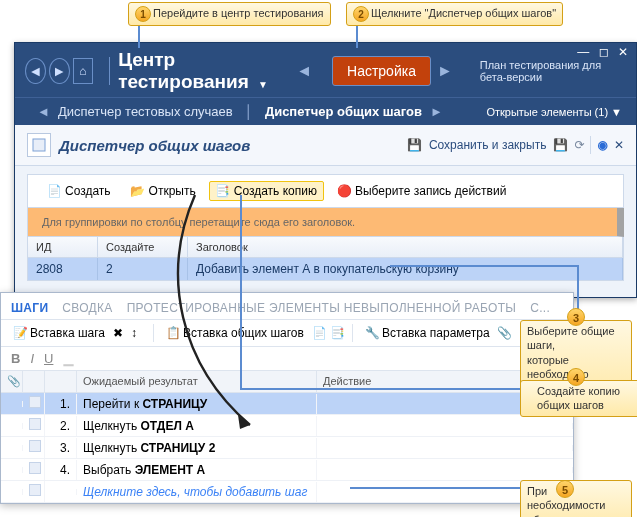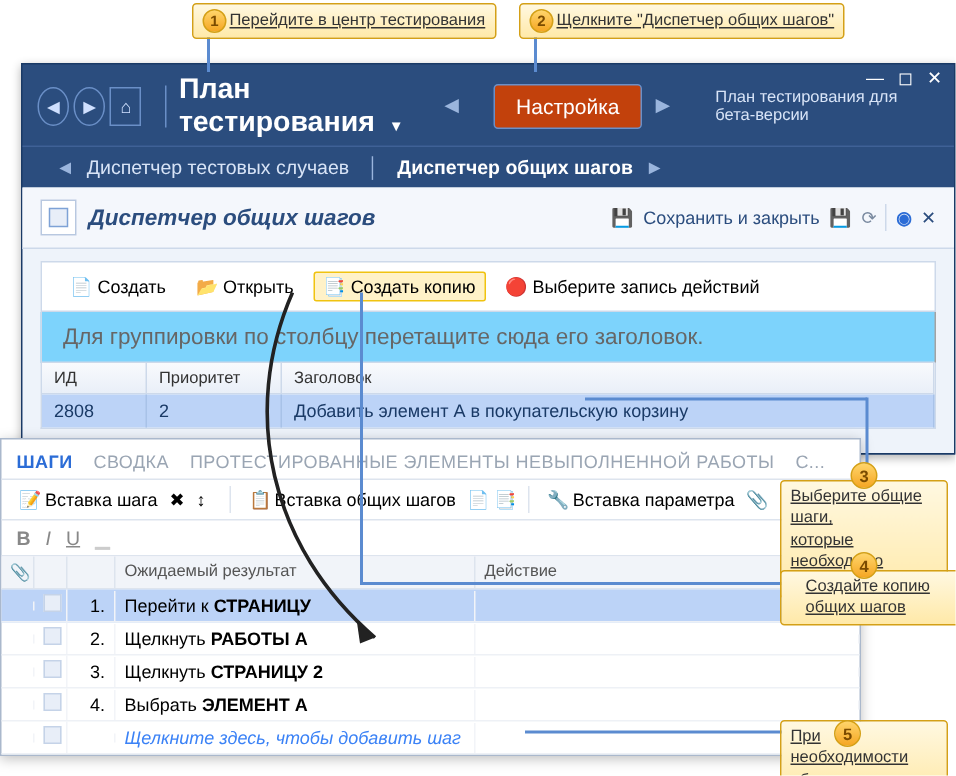--- a/index.html
+++ b/index.html
@@ -1,19 +1,19 @@
 <!DOCTYPE html>
 <html><head>
 <meta charset="utf-8">
 <style>
   * { box-sizing: border-box; margin: 0; padding: 0; }
   body { font-family: "Segoe UI", Tahoma, sans-serif; font-size: 12px; background: #fff; width: 637px; height: 517px; position: relative; overflow: hidden; }
 
   
-  .callout { position: absolute; background: linear-gradient(#fff8e1, #ffe9a8); border: 1px solid #d4a017; border-radius: 3px; padding: 3px 6px; font-size: 11px; color: #333; line-height: 1.3; z-index: 50; text-decoration: underline; }
+  .callout { position: absolute; background: linear-gradient(#fff8e1, #ffe9a8); border: 1px solid #d4a017; border-radius: 3px; padding: 3px 6px; font-size: 11px; color: #333; line-height: 1.3; z-index: 50; }
   .callout-num { display: inline-block; width: 16px; height: 16px; border-radius: 50%; background: linear-gradient(#ffd56b,#f5a623); color: #7a4b00; font-weight: bold; font-size: 10px; text-align: center; line-height: 16px; border: 1px solid #d4a017; vertical-align: middle; margin-right: 2px; }
   .callout-line { position: absolute; background: #5b8bd0; z-index: 40; }
 
   
   .app-window { position: absolute; top: 42px; left: 14px; right: 0; background: #2b4d7e; border: 1px solid #1a3a66; box-shadow: 0 2px 6px rgba(0,0,0,.3); }
   .titlebar { display: flex; align-items: center; padding: 6px 10px 4px 10px; color: #fff; }
   .nav-btn { width: 26px; height: 26px; border: 1px solid #6a8fc7; border-radius: 50%; margin-right: 3px; display: flex; align-items: center; justify-content: center; color: #cfe0ff; font-size: 14px; cursor: pointer; }
   .home-btn { width: 26px; height: 26px; border: 1px solid #6a8fc7; margin-right: 8px; display: flex; align-items: center; justify-content: center; color: #cfe0ff; cursor: pointer; }
   .divider-v { width: 1px; height: 28px; background: #6a8fc7; margin: 0 8px; }
   .app-title { font-size: 19px; font-weight: 600; color: #fff; }
@@ -34,21 +34,21 @@
   .pane-icon { width: 24px; height: 24px; border: 1px solid #b8c8e0; background: #fff; margin-right: 8px; display:flex; align-items:center; justify-content:center; }
   .pane-title { font-size: 15px; font-weight: 700; font-style: italic; color: #2b4d7e; }
   .pane-actions { margin-left: auto; display: flex; align-items: center; gap: 6px; font-size: 12px; color: #2b4d7e; }
   .pane-actions .ico { width: 16px; height: 16px; display:inline-flex; align-items:center; justify-content:center; }
 
   .toolbar { display: flex; align-items: center; gap: 6px; padding: 6px 12px; background: #fff; border: 1px solid #cdd9ea; margin: 8px 12px 0 12px; }
   .tbtn { display: flex; align-items: center; gap: 4px; padding: 2px 6px; cursor: pointer; border: 1px solid transparent; border-radius: 2px; }
   .tbtn.highlight { background: #fff2c8; border-color: #f0c310; }
   .tico { width: 14px; height: 14px; display: inline-block; }
 
-  .group-hint { padding: 8px 14px; color: #666; font-size: 15px; background:#7dd3fc; margin: 0 12px; border-left:1px solid #cdd9ea; border-right:1px solid #a3a3a3; border-bottom:1px solid #cdd9ea; }
+  .group-hint { padding: 8px 14px; color: #666; font-size: 11px; background:#fdba74; margin: 0 12px; border-left:1px solid #cdd9ea; border-right:7px solid #a3a3a3; border-bottom:1px solid #cdd9ea; }
 
   .grid { margin: 0 12px 8px 12px; border: 1px solid #cdd9ea; border-top:none; background:#fff; }
   .grid-head { display: grid; grid-template-columns: 70px 90px 1fr; background: linear-gradient(#f8fafd,#e9eff8); border-bottom: 1px solid #cdd9ea; }
   .grid-head div { padding: 4px 8px; font-size: 11px; color: #333; border-right: 1px solid #cdd9ea; }
   .grid-row { display: grid; grid-template-columns: 70px 90px 1fr; background: #bcd3f7; }
   .grid-row div { padding: 4px 8px; font-size: 12px; color: #1a3a66; border-right: 1px solid #a8c2e8; }
 
   
   .steps-window { position: absolute; top: 292px; left: 0; width: 574px; background: #fff; border: 1px solid #aab8cc; box-shadow: 0 2px 8px rgba(0,0,0,.25); z-index: 30; }
   .steps-tabs { display: flex; align-items: center; gap: 14px; padding: 8px 10px 4px 10px; font-size: 12px; color: #9aa5b3; border-bottom: 1px solid #dde4ee; }
@@ -94,33 +94,34 @@
   <div class="win-controls">
     <span>—</span>
     <span>◻</span>
     <span>✕</span>
   </div>
   <div class="titlebar">
     <div class="nav-btn">◄</div>
     <div class="nav-btn">►</div>
     <div class="home-btn">⌂</div>
     <div class="divider-v"></div>
-    <div class="app-title"><span>План тестирования</span> <span class="drop-tri">▼</span></div>
+    <div class="app-title"><span>Центр тестирования</span> <span class="drop-tri">▼</span></div>
     <span style="color:#9ab5dd; margin:0 6px 0 12px; font-size:16px;">◄</span>
     <div class="tab-nastr"><span>Настройка</span></div>
     <span style="color:#9ab5dd; margin:0 6px; font-size:16px;">►</span>
     <div class="tab-plan">План тестирования для бета-версии</div>
   </div>
 
   <div class="subnav">
     <span class="chev">◄</span>
     <span class="crumb">Диспетчер тестовых случаев</span>
     <span class="chev" style="margin:0 12px;">│</span>
     <span class="crumb active">Диспетчер общих шагов</span>
     <span class="chev">►</span>
+    <div class="right"><span>Открытые элементы (1)</span> ▼</div>
   </div>
 
   <div class="content-pane">
     <div class="pane-header">
       <div class="pane-icon">
           <svg width="16" height="16">
             <rect x="2" y="2" width="12" height="12" fill="#e8eef8" stroke="#7ea2d6"></rect>
           </svg>
         </div>
       <div class="pane-title">Диспетчер общих шагов</div>
@@ -152,21 +153,21 @@
           <span class="tico">🔴</span>
           <span>Выберите запись действий</span>
         </div>
     </div>
 
     <div class="group-hint">Для группировки по столбцу перетащите сюда его заголовок.</div>
 
     <div class="grid">
       <div class="grid-head">
         <div>ИД</div>
-        <div>Приоритет</div>
+        <div>Создайте</div>
         <div>Заголовок</div>
       </div>
       <div class="grid-row">
         <div>2808</div>
         <div>2</div>
         <div>Добавить элемент А в покупательскую корзину</div>
       </div>
     </div>
   </div>
 </div>
@@ -216,21 +217,21 @@
     <div></div>
     <div><span class="row-ico"></span></div>
     <div class="num">1.</div>
     <div><span>Перейти к </span><b>СТРАНИЦУ</b></div>
     <div></div>
   </div>
   <div class="steps-row">
     <div></div>
     <div><span class="row-ico"></span></div>
     <div class="num">2.</div>
-    <div><span>Щелкнуть </span><b>РАБОТЫ А</b></div>
+    <div><span>Щелкнуть </span><b>ОТДЕЛ А</b></div>
     <div></div>
   </div>
   <div class="steps-row">
     <div></div>
     <div><span class="row-ico"></span></div>
     <div class="num">3.</div>
     <div><span>Щелкнуть </span><b>СТРАНИЦУ 2</b></div>
     <div></div>
   </div>
   <div class="steps-row">

